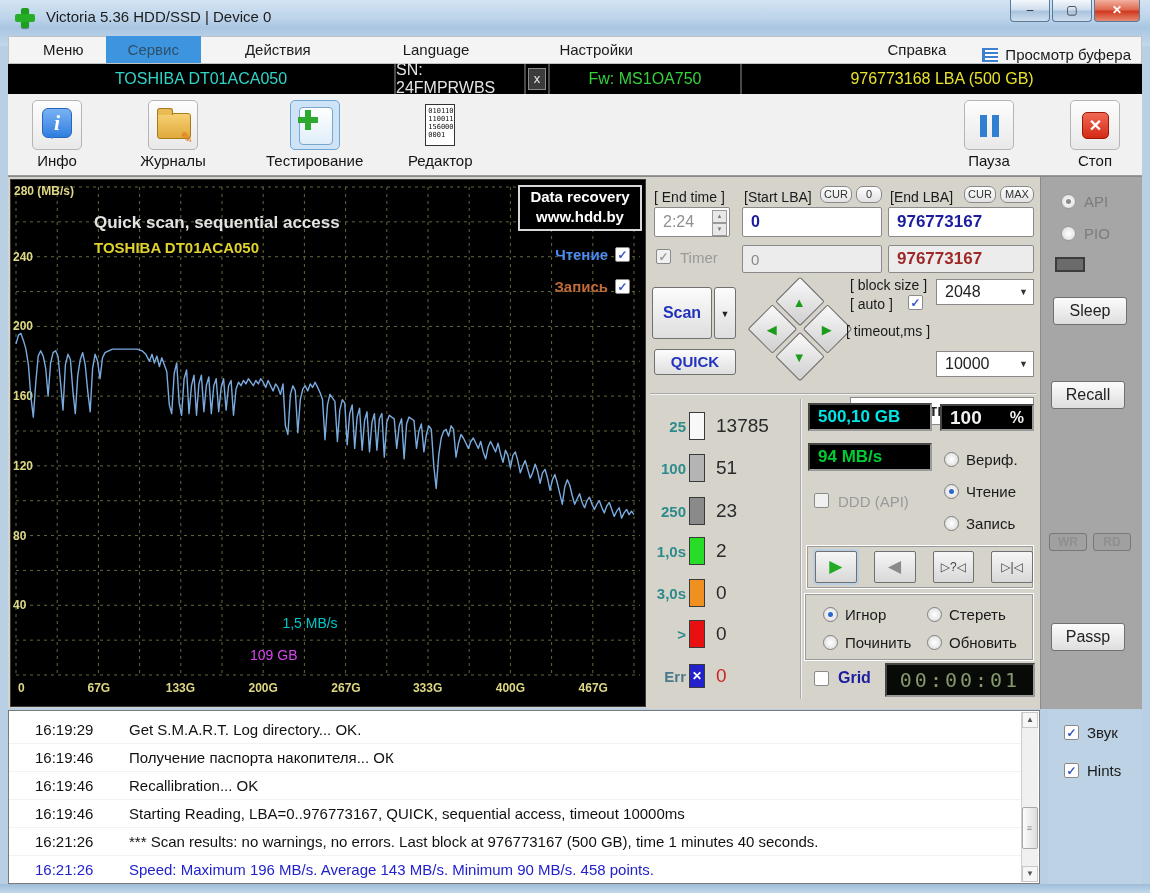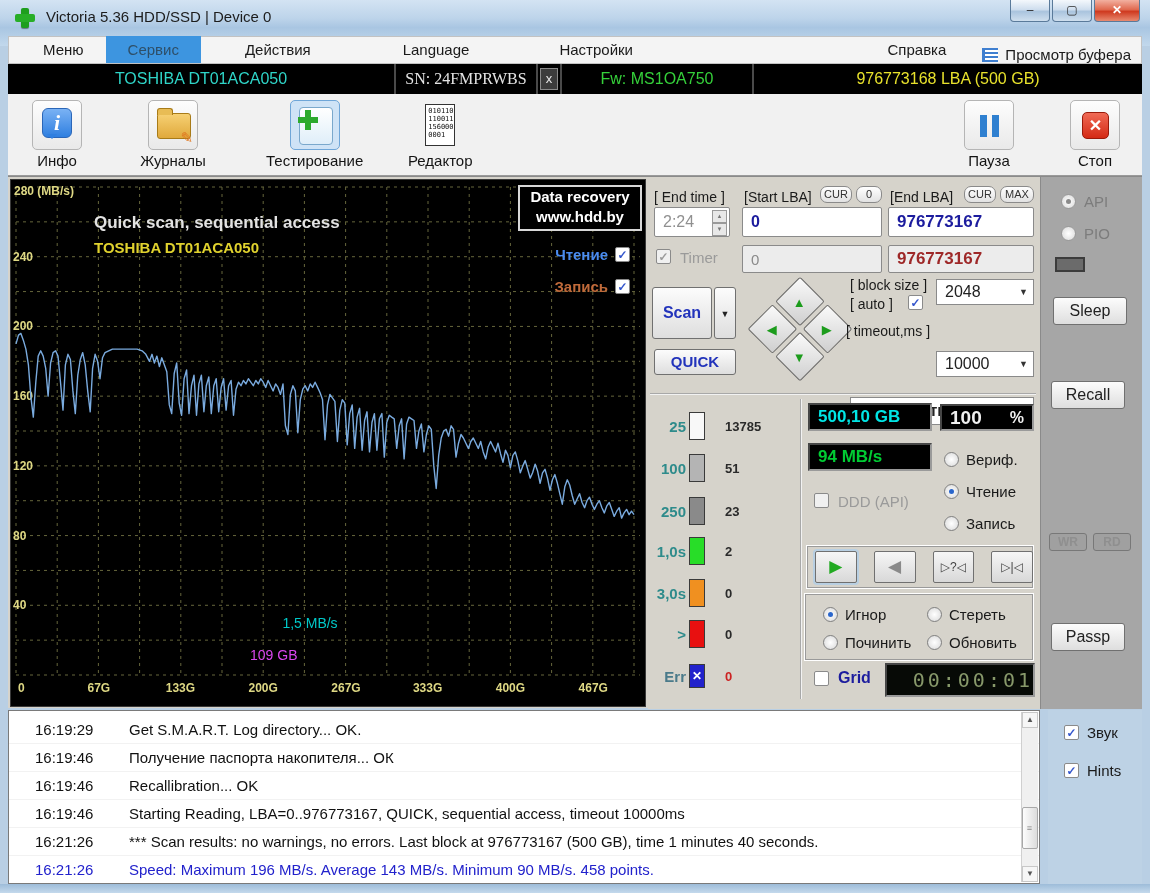--- a/index.html
+++ b/index.html
@@ -25,21 +25,21 @@
   .menu-item.active { background:#3d95e0; color:#2e4f68; }
   .menu-spacer { flex:1; }
   .menu-help { padding:4px 30px; }
   .buffer-view { display:flex; align-items:center; gap:7px; padding:0 10px 0 6px; }
   .list-icon { width:16px; height:14px; background:repeating-linear-gradient(180deg,#3f7fd0 0 2px,#ffffff 2px 4px); border-left:3px solid #3f7fd0; }
 
   .deviceband { position:absolute; left:8px; top:64px; width:1134px; height:30px; background:#000;
     display:flex; align-items:stretch; font-size:16px; }
   .seg { display:flex; align-items:center; justify-content:center; border-right:2px solid #4a4a4a; }
   .seg-model { width:388px; color:#2fd5c8; }
-  .seg-sn { width:142px; color:#e4e4e4;font-family:Liberation Serif, serif; }
+  .seg-sn { width:130px; color:#e4e4e4; }
   .seg-x { width:24px; }
   .xbox { width:18px; height:22px; background:#3c3c3c; border:1px solid #8a8a8a; color:#e8e8e8;
     font-size:13px; text-align:center; line-height:20px; }
   .seg-fw { width:192px; color:#35d03a; }
   .seg-lba { flex:1; color:#e8e22c; border-right:none; }
 
   
   .toolbar { position:absolute; left:8px; top:94px; width:1134px; height:82px; background:#f1f1f1;
     border-bottom:1px solid #9a9a9a; display:flex; align-items:flex-start; padding:6px 0 0 16px; }
   .tool-btn { width:auto; min-width:66px; text-align:center; margin-right:26px; }
@@ -114,39 +114,39 @@
   .pad-rot { position:absolute; left:15px; top:15px; width:74px; height:74px; transform:rotate(45deg); display:grid;
     grid-template-columns:35px 35px; grid-template-rows:35px 35px; gap:4px; }
   .pad-cell { border:1px solid #6a6a6a; background:linear-gradient(135deg,#fafafa,#cfcfcf); border-radius:2px; }
   .pad-cell span { display:block; transform:rotate(-45deg); color:#1c9c1c; font-size:13px; line-height:35px; text-align:center; }
   .sep-h { position:absolute; left:2px; top:216px; width:386px; height:2px; border-top:1px solid #a8a8a8; border-bottom:1px solid #f2f2f2; }
   .sep-v { position:absolute; left:152px; top:222px; width:2px; height:300px; border-left:1px solid #a8a8a8; border-right:1px solid #f2f2f2; }
 
   .lat-row { position:absolute; left:0; height:30px; display:flex; align-items:center; }
   .lat-label { width:38px; text-align:right; color:#2e8b8b; font-size:15px; font-weight:bold; }
   .lat-block { width:16px; height:28px; border:1px solid #3a3a3a; margin-left:3px; }
-  .lat-count { margin-left:20px; font-size:13px; color:#2a2a2a;font-weight:bold; }
+  .lat-count { margin-left:11px; font-size:19px; color:#2a2a2a; }
   .lat-row.err .lat-block { height:24px; color:#fff; font-size:12px; font-weight:bold; line-height:22px; text-align:center; }
   .lat-row.err .lat-count { color:#cc2222; }
 
   .lcd { background:#000; border:2px solid #9a9a9a; border-style:inset; display:flex; align-items:center; padding:0 8px; }
   .lcd .cyan { color:#00e5e5; font-weight:bold; font-size:17px; }
   .lcd .green { color:#00cc33; font-weight:bold; font-size:17px; }
   .lcd .white { color:#f0f0f0; font-weight:bold; font-size:19px; }
   .pct-sign { margin-left:auto; color:#f0f0f0; font-weight:bold; font-size:16px; }
   .radio-row { position:absolute; display:flex; align-items:center; gap:7px; font-size:15px; color:#1a1a1a; }
   .transport { position:absolute; left:158px; top:368px; width:228px; height:44px; border:1px solid #fff; box-shadow:0 0 0 1px #9a9a9a inset; display:flex; align-items:center; gap:17px; padding-left:8px; }
   .t-btn { width:42px; height:32px; border:1px solid #707070; border-radius:2px; background:linear-gradient(180deg,#f6f6f6,#d8d8d8);
     font-size:15px; text-align:center; line-height:30px; }
   .t-btn.play { box-shadow:0 0 0 2px #b8cfe2; color:#22aa22; font-size:17px; }
   .t-btn.back { color:#8a8a8a; font-size:17px; }
   .t-btn.small-glyph { font-size:12px; letter-spacing:0; color:#444; }
   .action-box { position:absolute; left:156px; top:416px; width:230px; height:68px; border:1px solid #fff; box-shadow:0 0 0 1px #9a9a9a inset; }
   .clockbox { position:absolute; left:237px; top:486px; width:150px; height:34px; background:#070a06; border:2px inset #9a9a9a;
-    font-family:"DejaVu Sans Mono",monospace; font-size:20px; color:#87986a; letter-spacing:3px; text-align:right; line-height:30px; }
+    font-family:"DejaVu Sans Mono",monospace; font-size:20px; color:#87986a; letter-spacing:3px; text-align:center; line-height:30px; }
   .grid-lbl { color:#1c1c9e; font-weight:bold; font-size:16px; }
 
   
   .sidebar { position:absolute; left:1032px; top:0; width:102px; height:532px; background:#a6a6a6; border-left:1px solid #8a8a8a; }
   .sb-radio-row { position:absolute; display:flex; gap:8px; align-items:center; font-size:15px; color:#7c7c7c; }
   .led { position:absolute; left:14px; top:80px; width:30px; height:15px; background:#6b6b6b; border:2px solid #3c3c3c; }
   .sb-btn { position:absolute; width:74px; height:28px; font-size:16px; line-height:26px; }
   .sb-btn.mini { width:38px; height:18px; font-size:12px; line-height:16px; color:#8f8f8f; background:#a0a0a0; border-color:#787878; font-weight:bold; }
 
   

